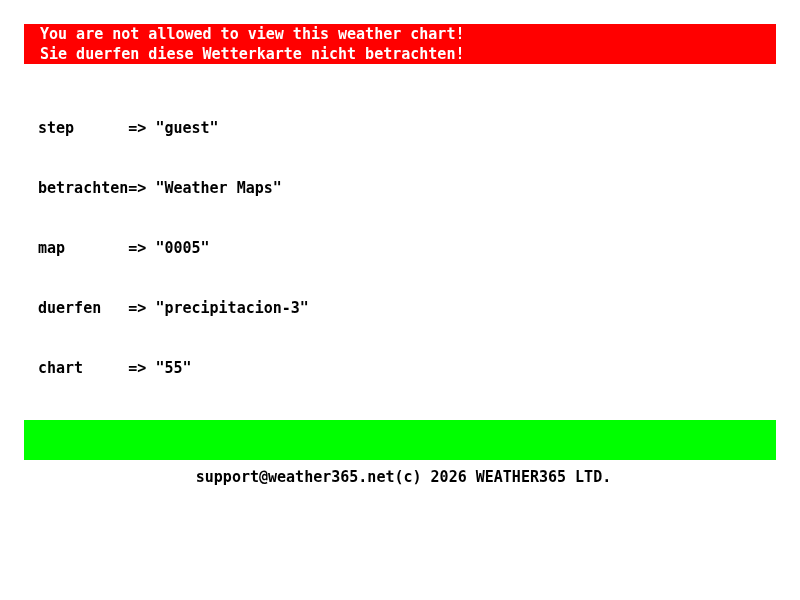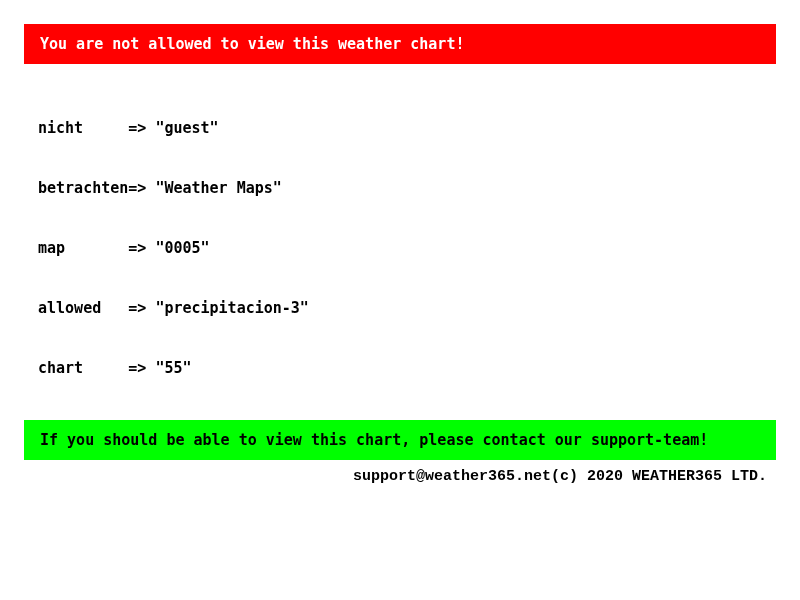--- a/index.html
+++ b/index.html
@@ -17,21 +17,21 @@
     overflow: hidden;
   }
   .banner {
     box-sizing: border-box;
     width: 752px;
     height: 40px;
     margin-left: 24px;
     padding-left: 16px;
     display: flex;
     flex-direction: column;
-    justify-content: center;
+    justify-content: flex-end;
     line-height: 20px;
     white-space: pre;
   }
   .banner-red {
     margin-top: 24px;
     background: #ff0000;
     color: #ffffff;
   }
   .banner-green {
     margin-top: 22px;
@@ -49,41 +49,40 @@
   }
   .kv-value {
     margin-left: 1ch;
   }
   .footer {
     box-sizing: border-box;
     width: 752px;
     margin: 7px 0 0 24px;
     padding: 0 9px 0 16px;
     display: flex;
-    justify-content: flex-end;
+    justify-content: center;
     line-height: 20px;
     white-space: pre;
-    font-family: Liberation Mono, monospace;
   }
 </style>
 </head>
 <body>
 
 <div class="banner banner-red">
   <div>You are not allowed to view this weather chart!</div>
+  <div>Sie duerfen diese Wetterkarte nicht betrachten!</div>
 </div>
 
 <div class="details">
-  <div class="kv-row"><span class="kv-key">nicht</span><span class="kv-arrow">=&gt;</span><span class="kv-value">"guest"</span></div>
+  <div class="kv-row"><span class="kv-key">step</span><span class="kv-arrow">=&gt;</span><span class="kv-value">"guest"</span></div>
   <div class="kv-row"><span class="kv-key">betrachten</span><span class="kv-arrow">=&gt;</span><span class="kv-value">"Weather Maps"</span></div>
   <div class="kv-row"><span class="kv-key">map</span><span class="kv-arrow">=&gt;</span><span class="kv-value">"0005"</span></div>
-  <div class="kv-row"><span class="kv-key">allowed</span><span class="kv-arrow">=&gt;</span><span class="kv-value">"precipitacion-3"</span></div>
+  <div class="kv-row"><span class="kv-key">duerfen</span><span class="kv-arrow">=&gt;</span><span class="kv-value">"precipitacion-3"</span></div>
   <div class="kv-row"><span class="kv-key">chart</span><span class="kv-arrow">=&gt;</span><span class="kv-value">"55"</span></div>
 </div>
 
 <div class="banner banner-green">
-  <div>If you should be able to view this chart, please contact our support-team!</div>
 </div>
 
 <div class="footer">
   <span>support@weather365.net</span>
-  <span>(c) 2020 WEATHER365 LTD.</span>
+  <span>(c) 2026 WEATHER365 LTD.</span>
 </div>
 
 </body></html>

